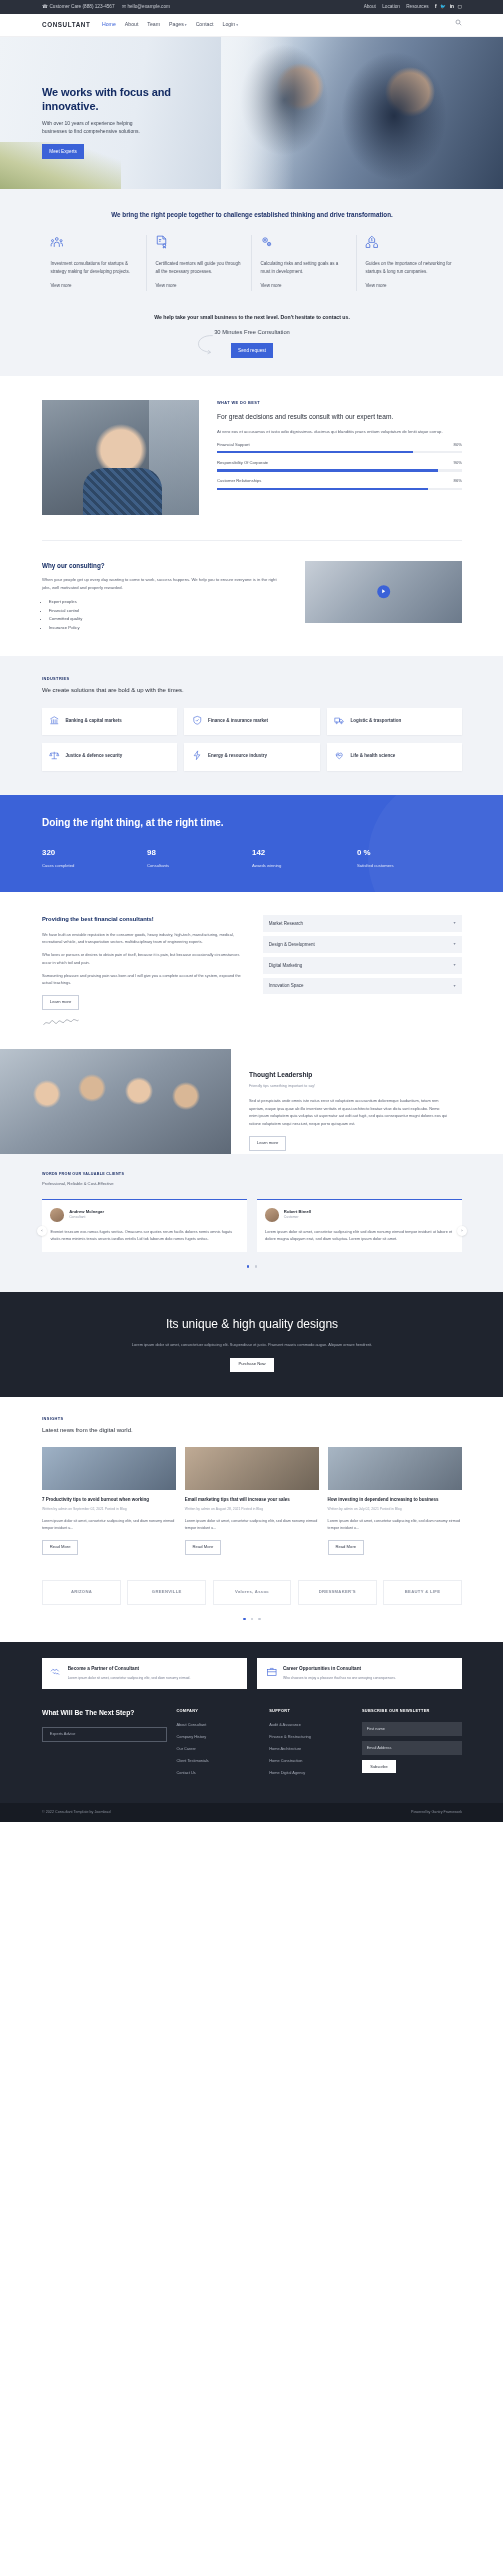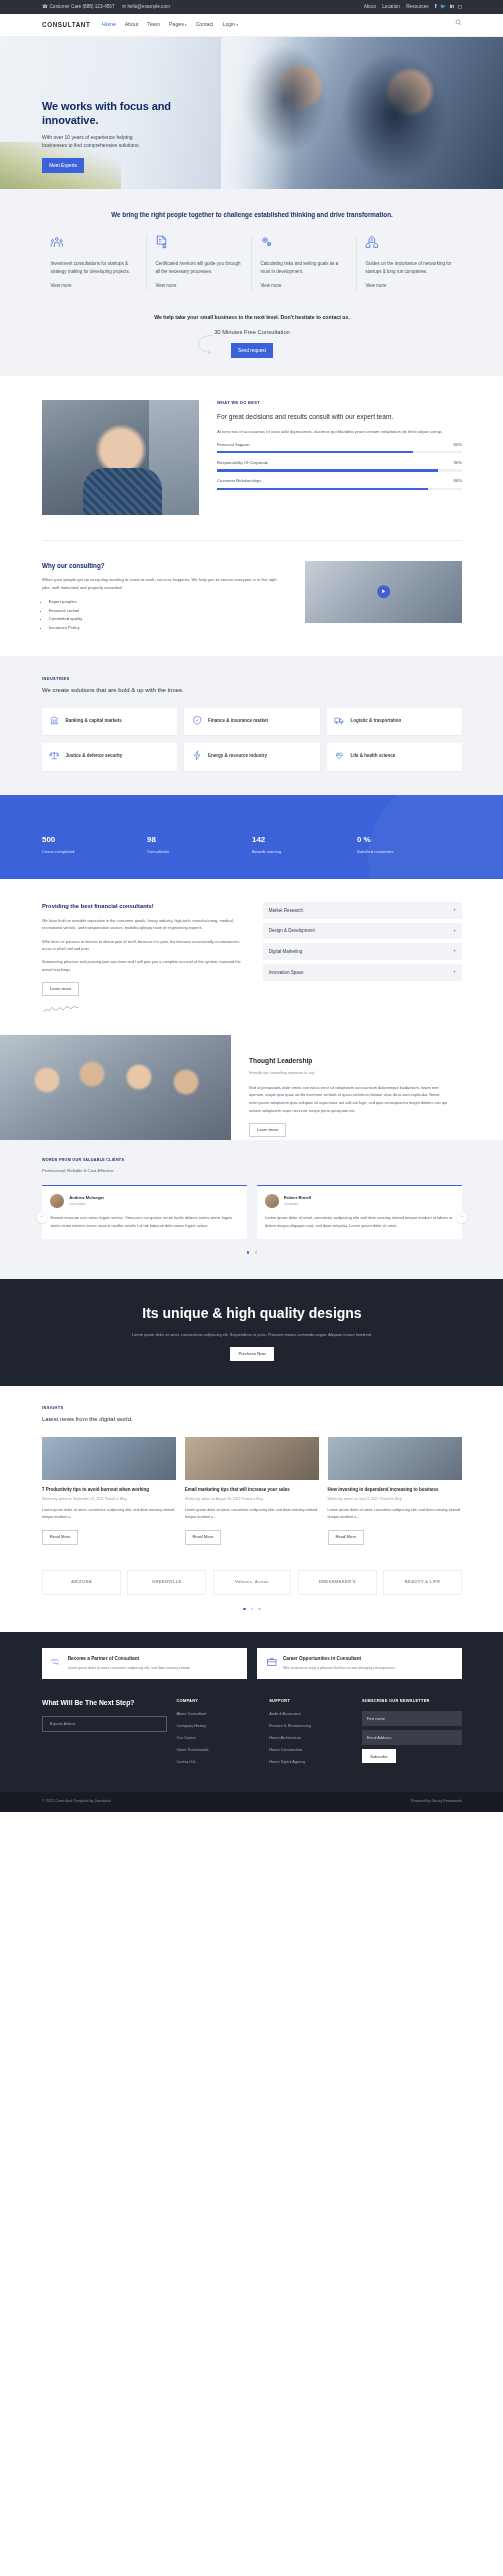--- a/index.html
+++ b/index.html
@@ -72,21 +72,21 @@
   }
   .hero .photo:after {
     content:""; position:absolute; left:0; top:0; width:73px; height:152px;
     background: linear-gradient(90deg, rgba(239,243,247,1) 0%, rgba(239,243,247,0) 100%);
   }
   .hero .green {
     position: absolute; left: 0; bottom: 0; width: 121px; height: 47px;
     background: linear-gradient(20deg, #8a9a52 0%, #b9c183 35%, rgba(226,232,205,0) 80%);
     opacity: .75;
   }
-  .hero .content { position: relative; width: 420px; margin: 0 auto; padding-top: 62px; }
+  .hero .content { position: relative; width: 420px; margin: 0 auto; padding-top: 48px; }
   .hero h1 {
     font-size: 11px; line-height: 1.3; color: #132b63; font-weight: bold;
     max-width: 131px; letter-spacing: -0.1px;
   }
   .hero p { margin-top: 5.8px; font-size: 5px; color: #3f4756; max-width: 108px; line-height: 1.7; }
   .btn-primary {
     display:inline-block; margin-top: 8.4px; background: #3b62d8; color: #fff;
     font-size: 4.7px; padding: 3.7px 7.3px; border: none; text-decoration:none;
   }
 
@@ -223,21 +223,21 @@
     display:flex; align-items:center; justify-content:center; font-size:4.2px; color:#6b7酸;
     color:#6b7280;
   }
   .t-arrow.l { left: -5.2px; } .t-arrow.r { right: -5.2px; }
   .dots { text-align:center; margin-top: 8.4px; }
   .dots i { display:inline-block; width:2.6px; height:2.6px; border-radius:50%; background:#c6cbd6; margin:0 1.6px; }
   .dots i.on { background:#3b62d8; }
 
   
   .dark { background:#1f242e; color:#fff; padding: 23px 0 25px; text-align:center; }
-  .dark h2 { font-size: 14px; font-weight:bold; }
+  .dark h2 { font-size: 12px; font-weight:normal; }
   .dark p { font-size: 3.9px; color:#a8aeba; margin-top: 6.3px; line-height:1.9; }
   .btn-white { display:inline-block; margin-top: 9.4px; background:#fff; color:#2a2f3a; font-size:4.2px; padding:3.7px 7.9px; text-decoration:none; }
 
   
   .blog { background:#fff; padding: 19px 0 15.7px; }
   .blog h2 { font-size: 6px; color:#2a2f3a; font-weight:normal; margin-top:3.7px; }
   .b-grid { display:grid; grid-template-columns: repeat(3,1fr); gap: 8.4px; margin-top: 11.5px; }
   .b-card .thumb { height: 43px; }
   .b-card:nth-child(1) .thumb { background: linear-gradient(140deg,#9fb2c6,#5a6a7d); }
   .b-card:nth-child(2) .thumb { background: linear-gradient(140deg,#c0ab95,#6e6356); }
@@ -518,23 +518,24 @@
               <path d="M5 12h3l1.5-3 2 5 1.5-2h4"></path>
             </svg></span>
         <span>Life &amp; health science</span>
       </div>
     </div>
   </div>
 </section>
 
 <section class="stats">
   <div class="container">
+    <h2>Doing the right thing, at the right time.</h2>
     <div class="stat-grid">
       <div class="stat">
-        <div class="n">500</div>
+        <div class="n">320</div>
         <div class="l">Cases completed</div>
       </div>
       <div class="stat">
         <div class="n">98</div>
         <div class="l">Consultants</div>
       </div>
       <div class="stat">
         <div class="n">142</div>
         <div class="l">Awards winning</div>
       </div>

